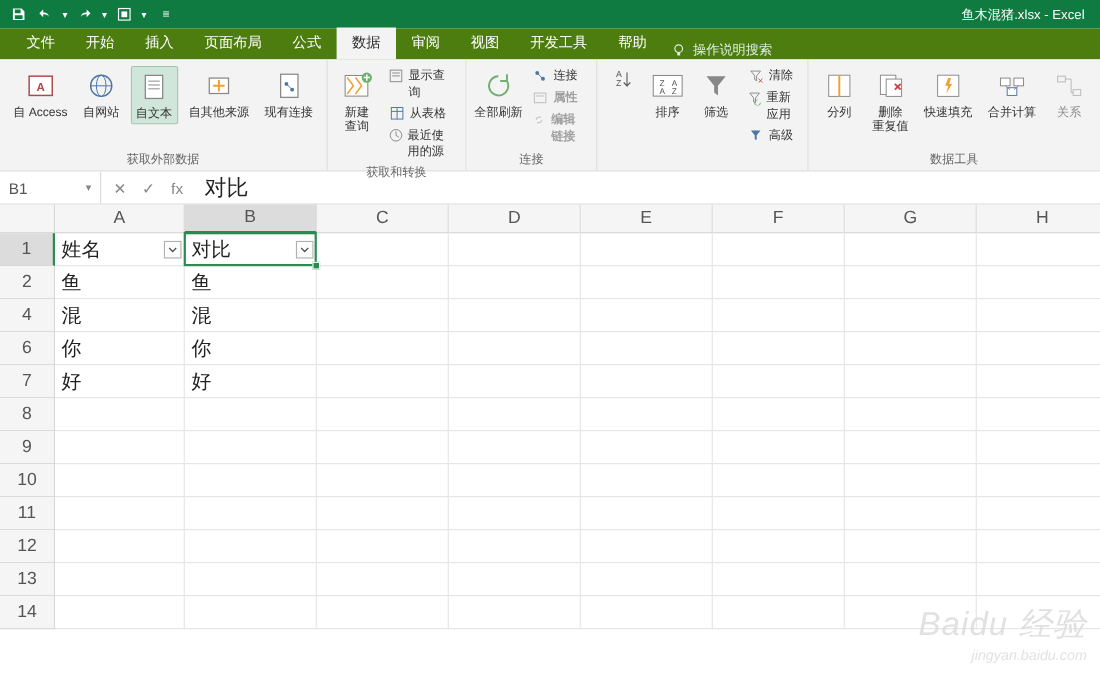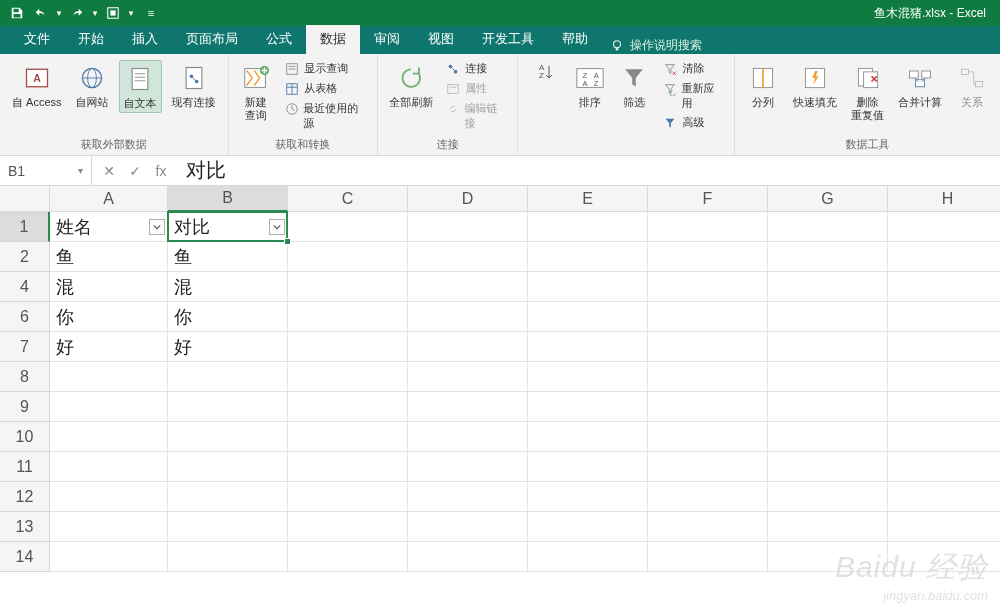--- a/index.html
+++ b/index.html
@@ -6,38 +6,38 @@
 body { background:#fff; width:1000px; height:615px; overflow:hidden; position:relative; }
 
 
 .titlebar { background:#0f7b40; height:26px; display:flex; align-items:center; color:#fff; font-size:12px; }
 .qat { display:flex; align-items:center; gap:2px; padding:0 6px; }
 .qat-btn { width:22px; height:22px; display:flex; align-items:center; justify-content:center; color:#fff; font-size:12px; }
 .qat-btn svg { fill:#fff; }
 .title-text { flex:1; text-align:right; padding-right:14px; font-size:12px; }
 
 
-.tabs { background:#0f766e; height:28px; display:flex; align-items:flex-end; padding-left:10px; }
+.tabs { background:#4d7c0f; height:28px; display:flex; align-items:flex-end; padding-left:10px; }
 .tab { padding:5px 14px 6px; color:#fff; font-size:13px; cursor:pointer; }
 .tab.active { background:#f3f3f3; color:#2a2a2a; }
 .tell-me { display:flex; align-items:center; color:#dff0e3; font-size:12px; margin-left:8px; gap:6px; }
 .tell-me svg { width:14px; height:14px; }
 
 
 .ribbon { background:#f3f3f3; height:102px; border-bottom:1px solid #d8d8d8; display:flex; }
 .group { border-right:1px solid #e0e0e0; padding:2px 8px 0; display:flex; flex-direction:column; justify-content:space-between; }
 .group-inner { display:flex; align-items:flex-start; gap:6px; padding-top:4px; }
 .group-label { text-align:center; font-size:11px; color:#666; padding:3px 0 3px; }
 .big-btn { display:flex; flex-direction:column; align-items:center; gap:2px; padding:2px 4px; cursor:pointer; min-width:38px; }
 .big-btn.active { background:#d0e6da; border:1px solid #9ec9b0; border-radius:2px; }
 .big-icon { width:32px; height:32px; display:flex; align-items:center; justify-content:center; }
 .big-btn .lbl { font-size:11px; color:#333; text-align:center; line-height:1.2; white-space:pre; }
 .mini-list { display:flex; flex-direction:column; gap:2px; }
 .mini-btn { display:flex; align-items:flex-start; gap:4px; font-size:11px; color:#333; padding:1px 3px; cursor:pointer; }
-.mini-btn.disabled { color:#a0a0a0; }
+.mini-btn.disabled { color:#a0a0a0;font-weight:bold; }
 .mini-btn .mi { width:16px; height:16px; display:flex; align-items:center; justify-content:center; }
 
 
 .formula-row { height:30px; border-bottom:1px solid #d8d8d8; display:flex; align-items:center; background:#fff; }
 .namebox { width:92px; border-right:1px solid #d8d8d8; padding:0 8px; font-size:14px; color:#555; display:flex; align-items:center; justify-content:space-between; height:100%; }
 .nb-dd { color:#888; font-size:10px; }
 .fbar-btns { display:flex; align-items:center; gap:4px; padding:0 6px; }
 .fbar-btn { width:22px; height:22px; display:flex; align-items:center; justify-content:center; color:#888; font-size:14px; }
 .fbar-input { flex:1; padding:0 8px; font-size:20px; color:#222; display:flex; align-items:center; height:100%; }
 
@@ -146,20 +146,29 @@
               <line x1="10" y1="10" x2="22" y2="10" stroke="#888"></line>
               <line x1="10" y1="14" x2="22" y2="14" stroke="#888"></line>
               <line x1="10" y1="18" x2="22" y2="18" stroke="#888"></line>
             </svg>
           </div>
           <div class="lbl">自文本</div>
         </div>
       <div class="big-btn">
           <div class="big-icon">
             <svg width="28" height="28" viewBox="0 0 32 32">
+              <rect x="6" y="8" width="20" height="16" fill="#fff" stroke="#888" stroke-width="1.3"></rect>
+              <path d="M10 16h12M16 10v12" stroke="#f0a030" stroke-width="2"></path>
+            </svg>
+          </div>
+          <div class="lbl">自其他来源</div>
+        </div>
+      <div class="big-btn">
+          <div class="big-icon">
+            <svg width="28" height="28" viewBox="0 0 32 32">
               <rect x="7" y="4" width="18" height="24" fill="#fff" stroke="#888" stroke-width="1.3"></rect>
               <circle cx="13" cy="14" r="2" fill="#4a76a7"></circle>
               <circle cx="19" cy="20" r="2" fill="#4a76a7"></circle>
               <line x1="13" y1="14" x2="19" y2="20" stroke="#4a76a7"></line>
             </svg>
           </div>
           <div class="lbl">现有连接</div>
         </div>
     </div>
     <div class="group-label">获取外部数据</div>
@@ -328,37 +337,37 @@
             <svg width="28" height="28" viewBox="0 0 32 32">
               <rect x="5" y="5" width="22" height="22" fill="#fff" stroke="#888"></rect>
               <line x1="16" y1="5" x2="16" y2="27" stroke="#f0a030" stroke-width="2"></line>
             </svg>
           </div>
           <div class="lbl">分列</div>
         </div>
       <div class="big-btn">
           <div class="big-icon">
             <svg width="28" height="28" viewBox="0 0 32 32">
-              <rect x="5" y="5" width="22" height="22" fill="#fff" stroke="#888"></rect>
-              <path d="M16 8l-3 8h3l-2 8 6-10h-3l2-6z" fill="#f0a030"></path>
-            </svg>
-          </div>
-          <div class="lbl">快速填充</div>
-        </div>
-      <div class="big-btn">
-          <div class="big-icon">
-            <svg width="28" height="28" viewBox="0 0 32 32">
               <rect x="5" y="5" width="16" height="20" fill="#fff" stroke="#888"></rect>
               <rect x="11" y="9" width="16" height="18" fill="#fff" stroke="#888"></rect>
               <line x1="20" y1="14" x2="26" y2="20" stroke="#c44" stroke-width="2"></line>
               <line x1="26" y1="14" x2="20" y2="20" stroke="#c44" stroke-width="2"></line>
             </svg>
           </div>
           <div class="lbl">删除
 重复值</div>
+        </div>
+      <div class="big-btn">
+          <div class="big-icon">
+            <svg width="28" height="28" viewBox="0 0 32 32">
+              <rect x="5" y="5" width="22" height="22" fill="#fff" stroke="#888"></rect>
+              <path d="M16 8l-3 8h3l-2 8 6-10h-3l2-6z" fill="#f0a030"></path>
+            </svg>
+          </div>
+          <div class="lbl">快速填充</div>
         </div>
       <div class="big-btn">
           <div class="big-icon">
             <svg width="28" height="28" viewBox="0 0 32 32">
               <rect x="4" y="8" width="10" height="8" fill="#fff" stroke="#888"></rect>
               <rect x="18" y="8" width="10" height="8" fill="#fff" stroke="#888"></rect>
               <rect x="11" y="18" width="10" height="8" fill="#fff" stroke="#4a76a7"></rect>
               <path d="M9 16l5 4M23 16l-5 4" stroke="#888"></path>
             </svg>
           </div>

